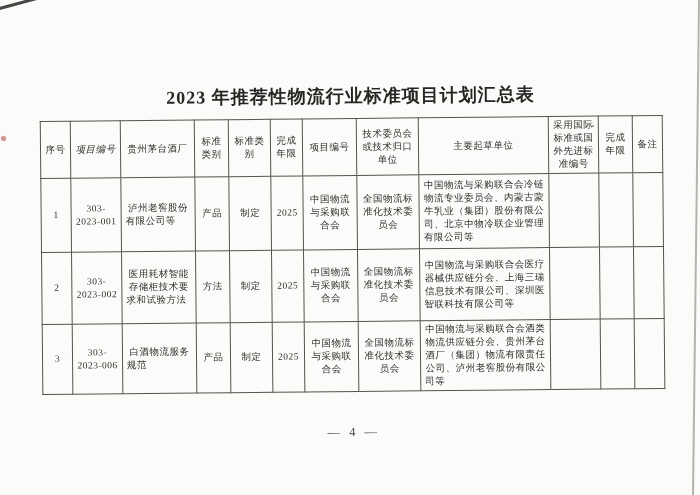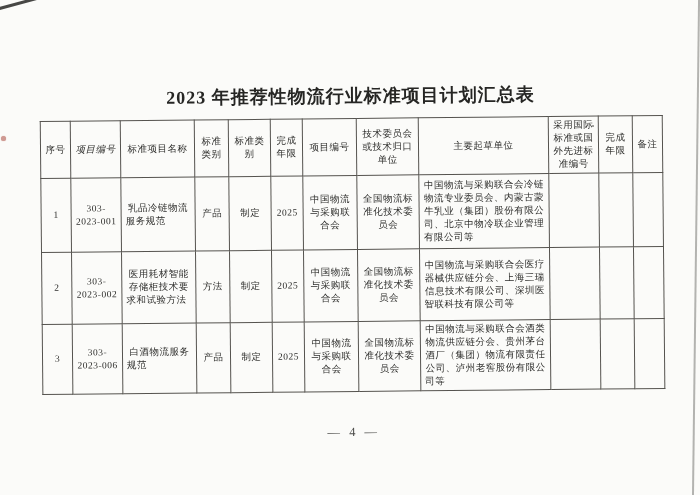--- a/index.html
+++ b/index.html
@@ -140,37 +140,37 @@
           <col style="width:62px">
           <col style="width:130px">
         <col style="width:50px">
           <col style="width:34px">
           <col style="width:30px">
       </colgroup>
       <thead>
         <tr class="hdr">
           <th>序号</th>
           <th class="pad-wide">项目编号</th>
-          <th>标准项目名称</th>
+          <th>贵州茅台酒厂</th>
           <th>标准类别</th>
           <th>标准类别</th>
           <th>完成年限</th>
           <th>项目编号</th>
           <th>技术委员会或技术归口单位</th>
           <th>主要起草单位</th>
           <th>采用国际标准或国外先进标准编号</th>
           <th>完成年限</th>
           <th>备注</th>
         </tr>
       </thead>
       <tbody>
         <tr class="row-1">
           <td>1</td>
           <td class="num">303-2023-001</td>
-          <td class="left">乳品冷链物流服务规范</td>
+          <td class="left">泸州老窖股份有限公司等</td>
           <td>产品</td>
           <td>制定</td>
           <td>2025</td>
           <td>中国物流与采购联合会</td>
           <td>全国物流标准化技术委员会</td>
           <td class="left">中国物流与采购联合会冷链物流专业委员会、内蒙古蒙牛乳业（集团）股份有限公司、北京中物冷联企业管理有限公司等</td>
           <td></td>
           <td></td>
           <td></td>
         </tr>

